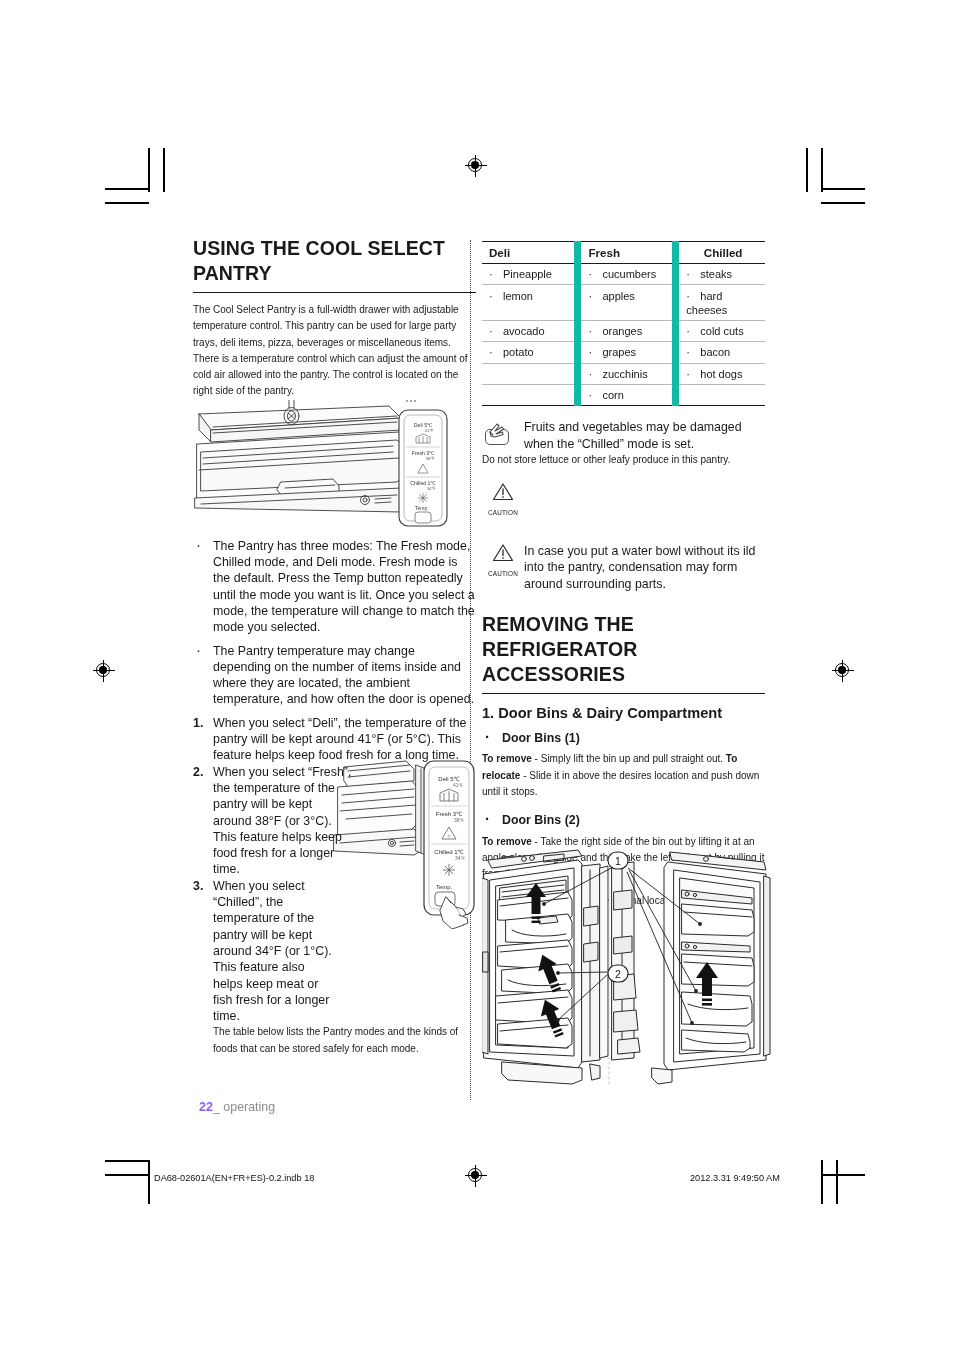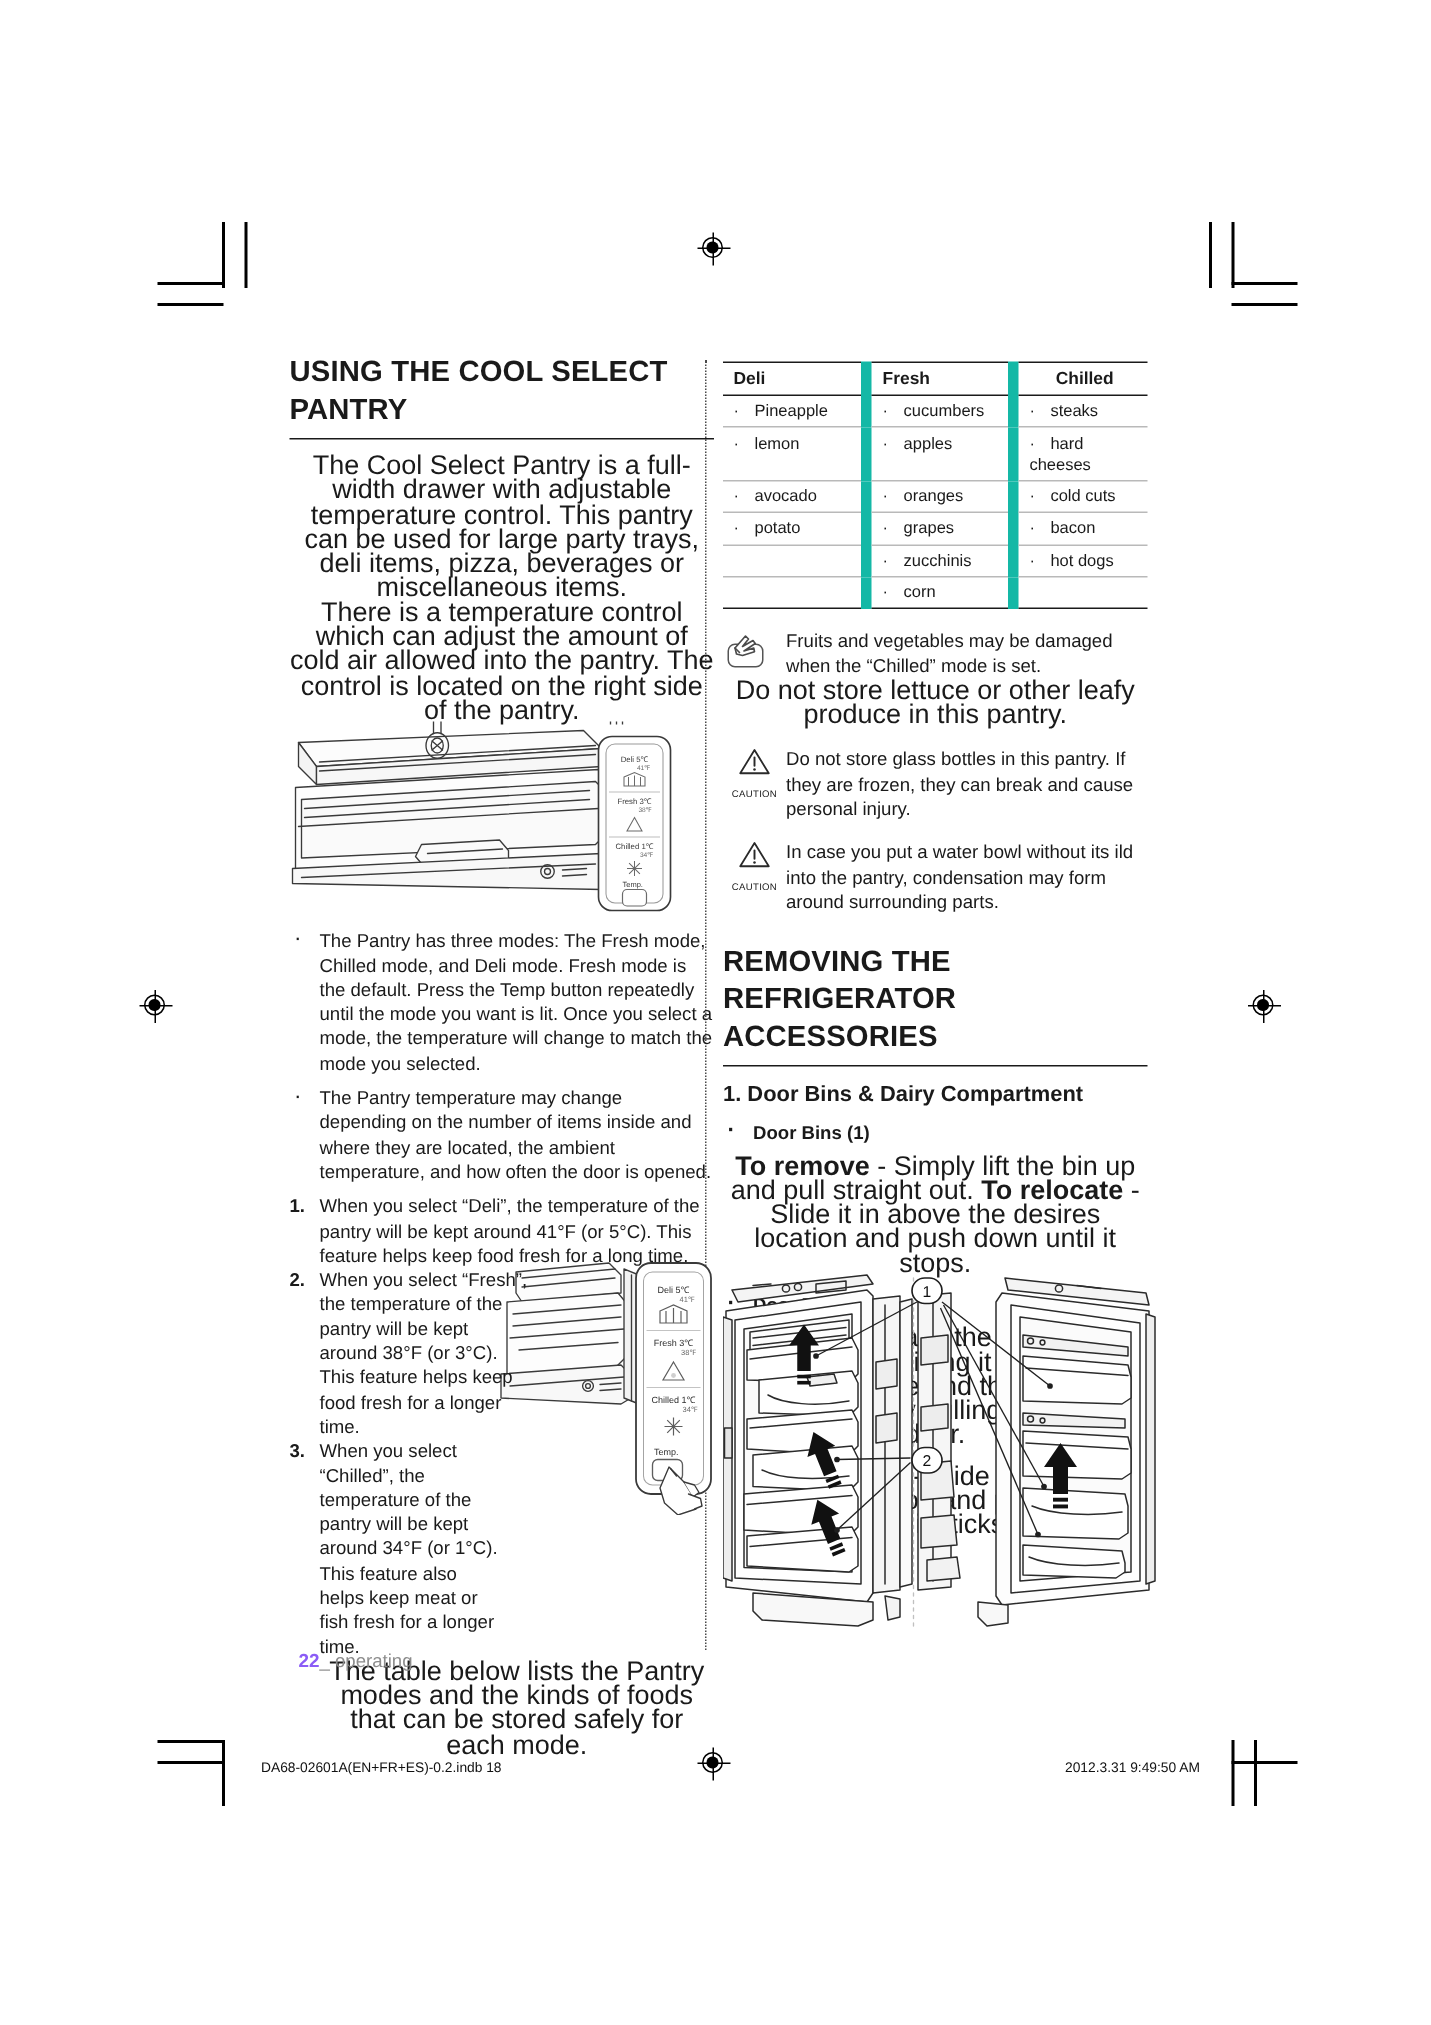--- a/index.html
+++ b/index.html
@@ -70,24 +70,24 @@
     margin: 14px 0 6px 0;
     line-height: 20px;
   }
   h3.num {
     font-size: 14.6px;
     font-weight: bold;
     margin: 10px 0 7px 0;
     line-height: 19px;
   }
   p.body {
-    font-size: 18px;
+    font-size: 10px;
     line-height: 16.3px;
     margin: 0 0 0 0;
-    text-align: center;
+    text-align: left;
   }
   p.body + p.body { margin-top: 0; }
 
   
   ul.bul {
     list-style: none;
     margin: 0; padding: 0;
   }
   ul.bul > li {
     position: relative;
@@ -198,21 +198,20 @@
     font-size: 12.4px;
     color: #8c8c8c;
   }
   .pagenum b { color: #8b5cf6; font-weight: bold; font-size: 12.6px; }
 
   .footline {
     position: absolute;
     font-size: 9.2px;
     color: #111;
     font-family: "Liberation Sans", sans-serif;
-    margin-left: 20px;
   }
   .foot-left  { left: 154px; top: 1173px; }
   .foot-right { left: 690px; top: 1173px; }
 </style>
 </head>
 <body>
 
 <div class="crop" style="left:148px; top:148px; width:1.6px; height:44px;"></div>
 <div class="crop" style="left:163px; top:148px; width:1.6px; height:44px;"></div>
 <div class="crop" style="left:105px; top:188px; width:44px; height:1.6px;"></div>
@@ -477,21 +476,20 @@
   <div style="height:14px;"></div>
   <div class="notice" style="min-height:48px;">
     <span class="caution-icon">
       <svg class="tri" width="22" height="19" viewBox="0 0 22 19">
         <path d="M11 2 L20.5 17.5 L1.5 17.5 Z" fill="#ffffff" stroke="#2a2a2a" stroke-width="1.2" stroke-linejoin="round"></path>
         <path d="M11 7 L11 12.5" stroke="#2a2a2a" stroke-width="1.3" stroke-linecap="round"></path>
         <circle cx="11" cy="15" r="0.85" fill="#2a2a2a"></circle>
       </svg>
       <div class="ct">CAUTION</div>
     </span>
-    <span>Do not store glass bottles in this pantry. If they are frozen, they can break and cause personal injury.</span>
   </div>
 
   <div style="height:13px;"></div>
   <div class="notice" style="min-height:48px;">
     <span class="caution-icon">
       <svg class="tri" width="22" height="19" viewBox="0 0 22 19">
         <path d="M11 2 L20.5 17.5 L1.5 17.5 Z" fill="#ffffff" stroke="#2a2a2a" stroke-width="1.2" stroke-linejoin="round"></path>
         <path d="M11 7 L11 12.5" stroke="#2a2a2a" stroke-width="1.3" stroke-linecap="round"></path>
         <circle cx="11" cy="15" r="0.85" fill="#2a2a2a"></circle>
       </svg>

